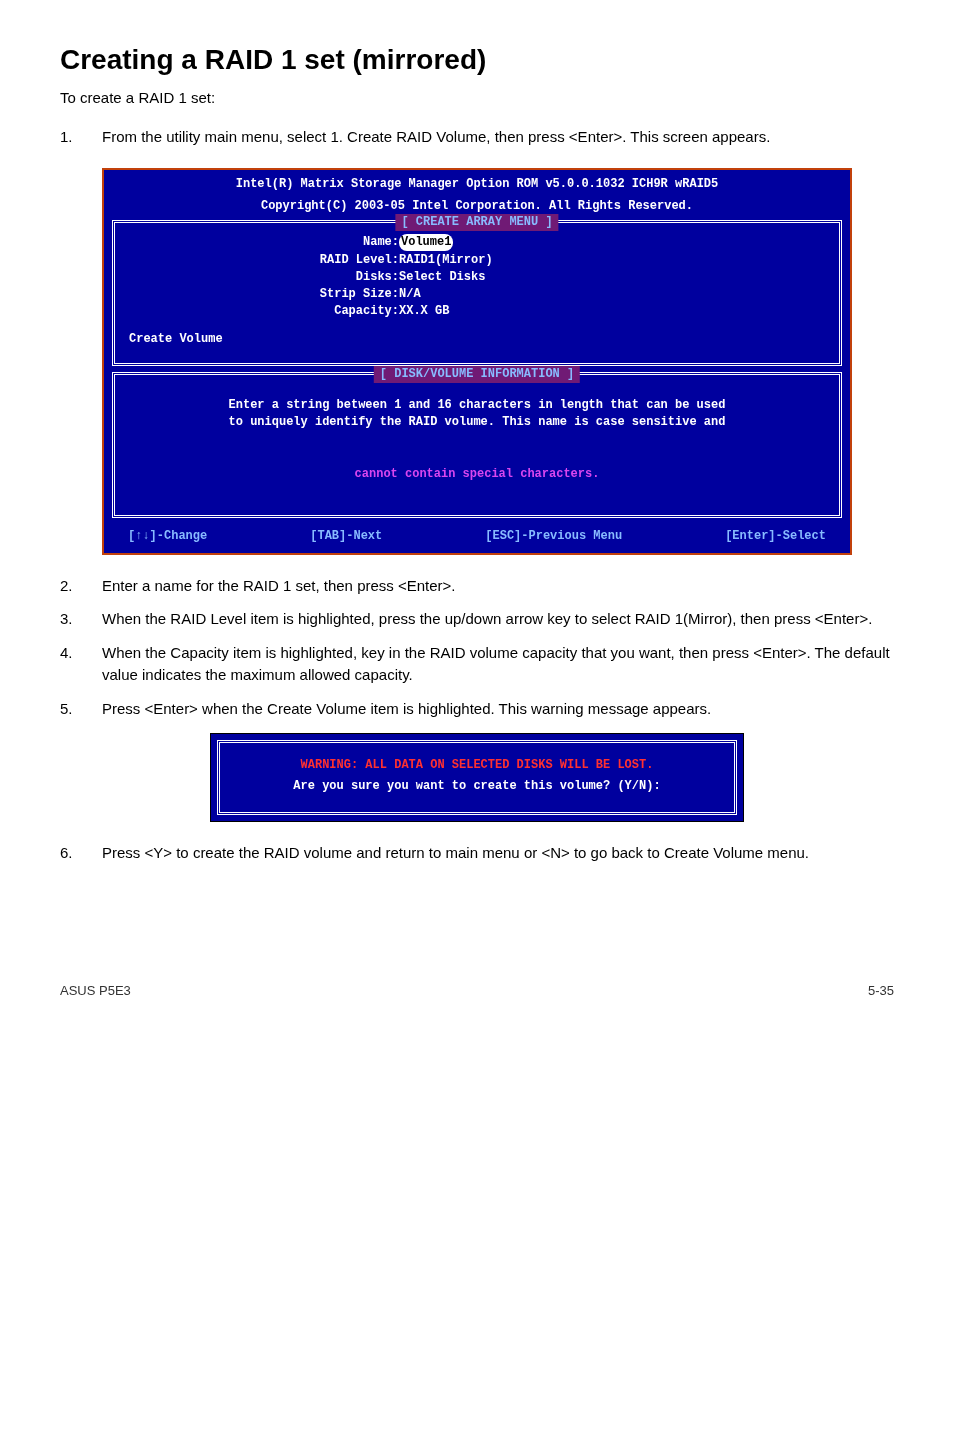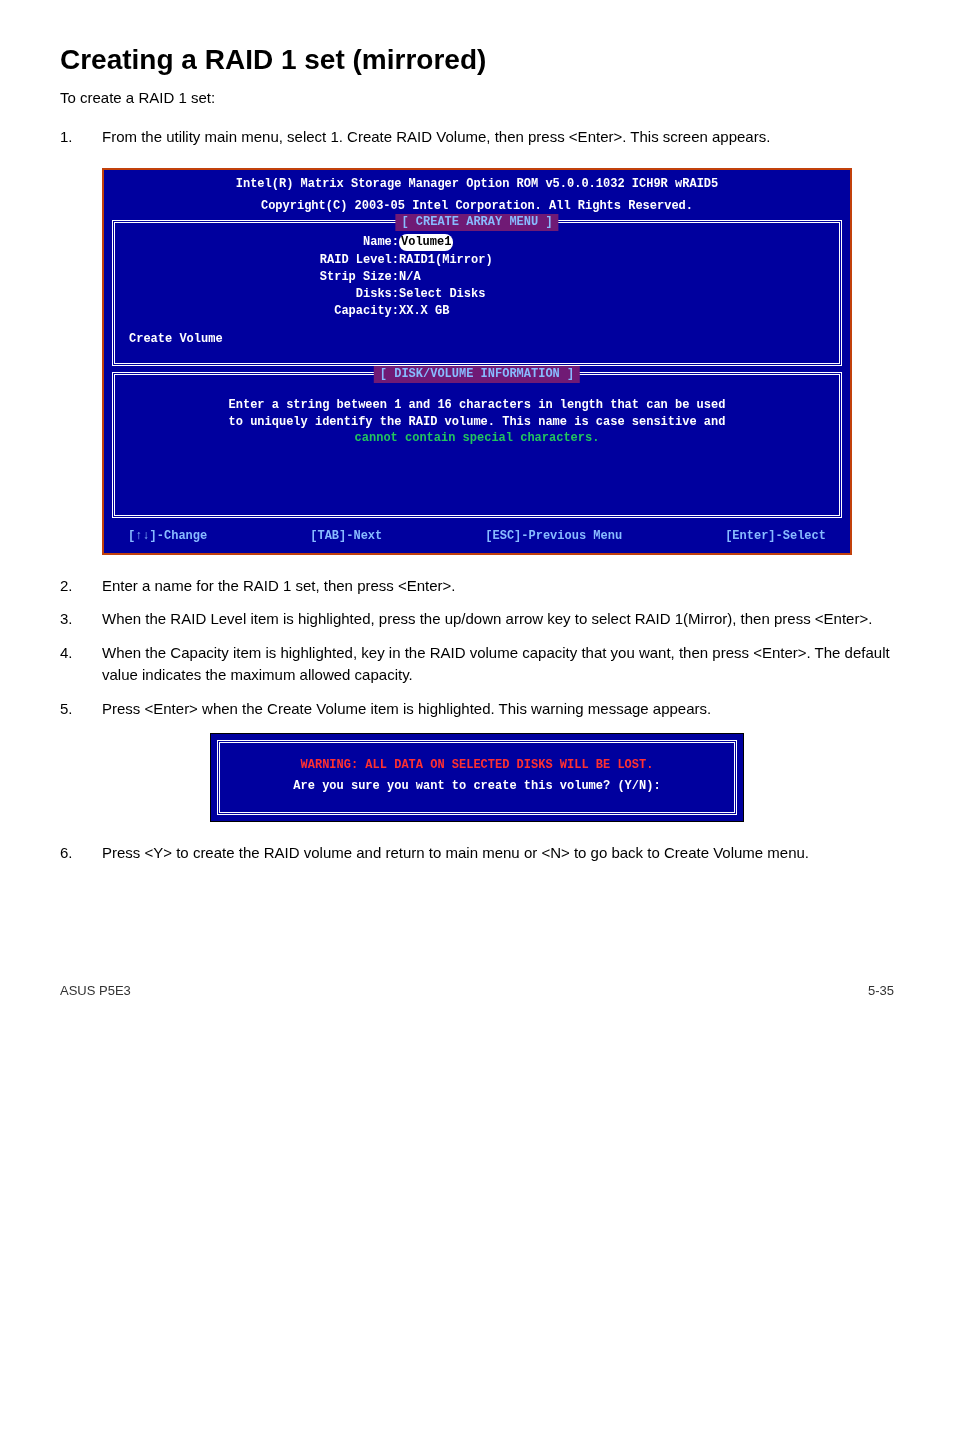--- a/index.html
+++ b/index.html
@@ -88,21 +88,22 @@
     background: #fff;
     color: #000;
     padding: 0 2px;
   }
   .panel-center {
     text-align: center;
     font-weight: bold;
     padding: 12px 30px;
   }
   .panel-center .line2 {
-    color: #22c55e;
+    color: #d946ef;
+    margin-top: 36px;
   }
   .bios-footer {
     color: #88bbff;
     font-weight: bold;
     padding: 4px 24px 8px 24px;
     display: flex;
     justify-content: space-between;
   }
   .warn-box {
     margin: 14px auto 20px auto;
@@ -158,26 +159,26 @@
     <div class="panel-title">[ CREATE ARRAY MENU ]</div>
     <div class="kv">
       <div class="lbl">Name:</div>
       <div class="val hl">Volume1</div>
     </div>
     <div class="kv">
       <div class="lbl">RAID Level:</div>
       <div class="val">RAID1(Mirror)</div>
     </div>
     <div class="kv">
+      <div class="lbl">Disks:</div>
+      <div class="val">Select Disks</div>
+    </div>
+    <div class="kv">
       <div class="lbl">Strip Size:</div>
       <div class="val">N/A</div>
-    </div>
-    <div class="kv">
-      <div class="lbl">Disks:</div>
-      <div class="val">Select Disks</div>
     </div>
     <div class="kv">
       <div class="lbl">Capacity:</div>
       <div class="val">XX.X  GB</div>
     </div>
     <div class="kv" style="margin-top:12px;flex-direction:column;">
       <div class="lbl"></div>
       <div class="val">Create Volume</div>
     </div>
   </div>

